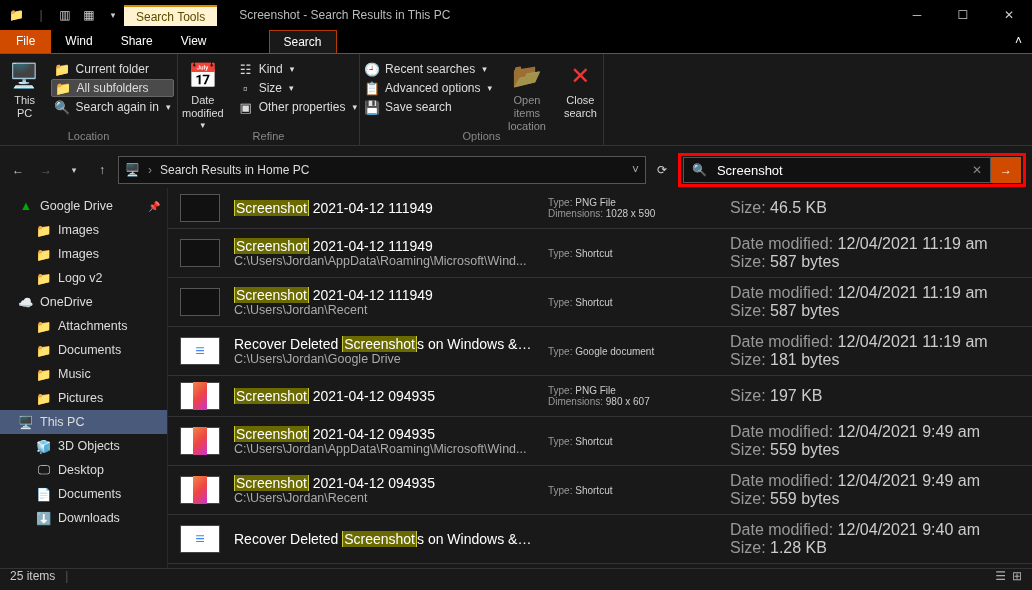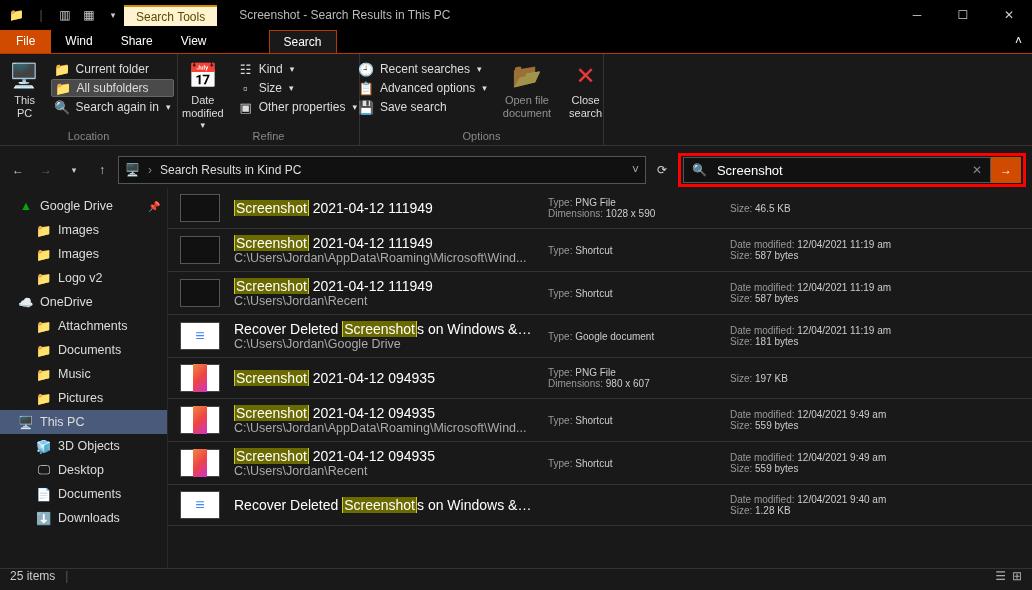--- a/index.html
+++ b/index.html
@@ -62,21 +62,21 @@
 .ritem .thumb.scr { background: linear-gradient(#111,#111); border: 1px solid #555; }
 .ritem .thumb.gdoc { background: #fff; color: #4285f4; font-size: 16px; }
 .ritem .thumb.wht { background: #fff; }
 .ritem .thumb.wht::before { content:""; width:14px; height:28px; background: linear-gradient(135deg,#e84,#e44,#c3c); }
 .rmain { width: 300px; }
 .rname { font-size: 14px; white-space: nowrap; overflow: hidden; text-overflow: ellipsis; }
 .rname .hl { background: #6a6a00; border: 1px solid #cccc33; padding: 0 1px; }
 .rpath { color: #aaa; font-size: 12.5px; white-space: nowrap; overflow: hidden; text-overflow: ellipsis; }
 .rcol1 { width: 168px; color: #ccc; font-size: 10px; }
 .rcol1 .k { color: #999; }
-.rcol2 { color: #ccc; font-size: 10px; }
+.rcol2 { color: #ccc; font-size: 16px; }
 .rcol2 .k { color: #999; }
 
 
 .status { position: absolute; bottom: 0; left: 0; right: 0; height: 22px; background: #191919; border-top: 1px solid #333; display: flex; align-items: flex-start; padding: 0 10px; color: #ccc; font-size: 12px; }
 .status .viewbtns { margin-left: auto; display: flex; gap: 6px; color: #aaa; }
 </style>
 </head>
 <body>
 
 <div class="titlebar">
@@ -172,40 +172,40 @@
             <span>Advanced options</span>
             <span style="font-size:9px;margin-left:2px">▾</span>
           </div>
         <div class="rrow">
             <span class="ric">💾</span>
             <span>Save search</span>
           </div>
       </div>
       <div class="bigbtn" style="opacity:.6">
         <div class="bicon">📂</div>
-        <span style="max-width:56px">Open file document</span>
+        <span style="max-width:56px">Open items location</span>
       </div>
       <div class="bigbtn">
         <div class="bicon close-x">✕</div>
         <span style="max-width:44px">Close search</span>
       </div>
     </div>
     <div class="label">Options</div>
   </div>
 </div>
 
 <div class="navrow">
   <div class="navbtn">←</div>
   <div class="navbtn" style="opacity:.4">→</div>
   <div class="navbtn" style="font-size:9px">▾</div>
   <div class="navbtn">↑</div>
   <div class="addrbox">
     <span class="pcic">🖥️</span>
     <span style="color:#888">›</span>
-    <span>Search Results in Kind PC</span>
+    <span>Search Results in Home PC</span>
     <span class="drop">˅</span>
   </div>
   <div class="refresh">⟳</div>
   <div class="searchwrap">
     <div class="searchbox">
       <span style="color:#888">🔍</span>
       <input value="Screenshot" style="">
       <span class="xbtn">✕</span>
     </div>
     <div class="gobtn">→</div>

